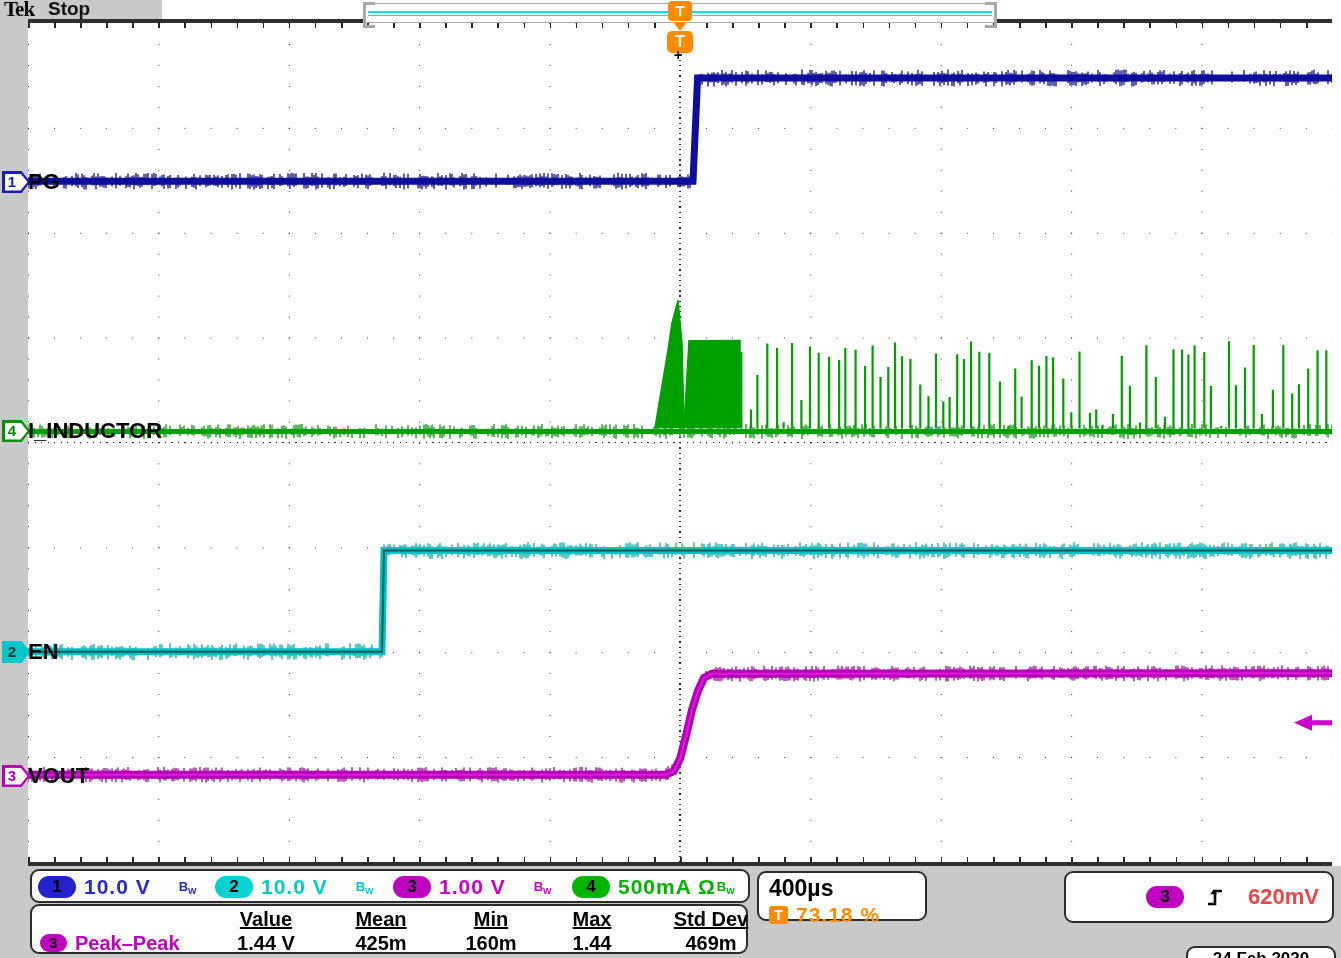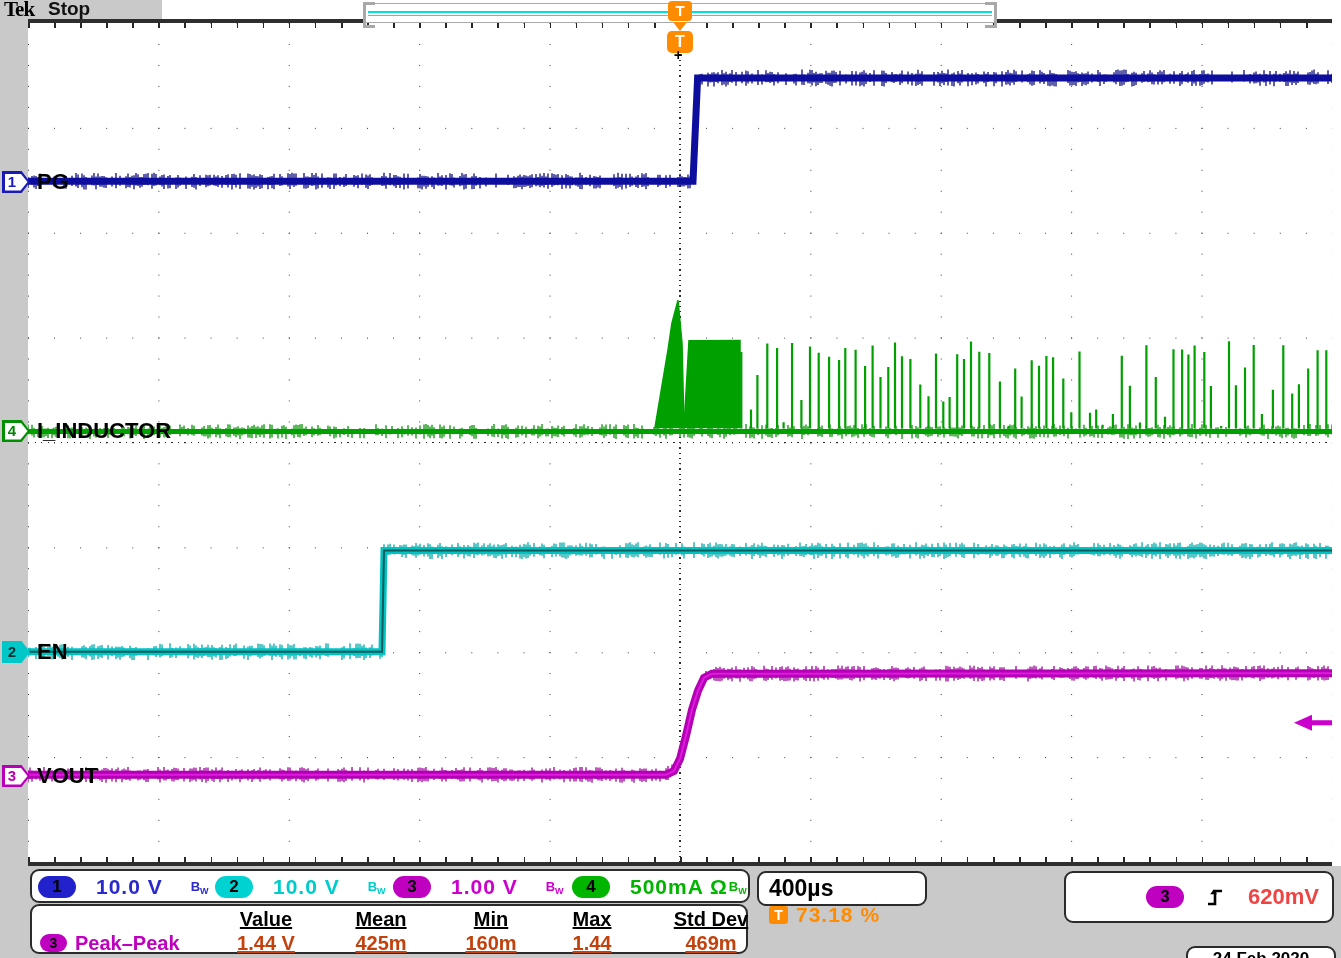--- a/index.html
+++ b/index.html
@@ -47,57 +47,57 @@
   .mk{position:absolute;left:2px;width:28px;height:22px;z-index:5;}
   .mk .outer{position:absolute;inset:0;clip-path:polygon(0 0,70% 0,100% 50%,70% 100%,0 100%);}
   .mk .inner{position:absolute;inset:2.5px;clip-path:polygon(0 0,70% 0,100% 50%,70% 100%,0 100%);background:#fff;}
   .mk .num{position:absolute;left:0;top:0;width:20px;height:22px;text-align:center;
            font:700 15px "Liberation Sans",sans-serif;line-height:22px;}
   #mk1{top:171px}#mk4{top:420px}#mk2{top:641px}#mk3{top:765px}
   #mk1 .outer{background:#1a1ab8}#mk1 .num{color:#1a1ab8}
   #mk4 .outer{background:#009000}#mk4 .num{color:#008800}
   #mk2 .outer{background:#00c8c8}#mk2 .inner{background:#00c8c8}#mk2 .num{color:#003333}
   #mk3 .outer{background:#b800b8}#mk3 .num{color:#b800b8}
-  .chlabel{position:absolute;left:37px;z-index:5;color:#000;font:700 22px "Liberation Sans",sans-serif;letter-spacing:0;}
+  .chlabel{position:absolute;left:28px;z-index:5;color:#000;font:700 22px "Liberation Sans",sans-serif;letter-spacing:0;}
   #lbl-pg{top:169px}#lbl-ind{top:418px}#lbl-en{top:639px}#lbl-vout{top:763px}
   
   .box{position:absolute;background:#fff;border:2px solid #2b2b2b;border-radius:9px;box-sizing:border-box;}
   #ch-box{left:30px;top:869px;width:720px;height:34px;}
   .chgrp{position:absolute;top:4px;display:flex;align-items:center;}
   #g1{left:6px}#g2{left:183px}#g3{left:361px}#g4{left:540px}
   .badge{width:38px;height:22px;border-radius:11px;text-align:center;color:#000;
          font:700 17px "Liberation Sans",sans-serif;line-height:22px;flex:none;}
   .b1{background:#2222cc;color:#000;}
   .b2{background:#00d2d2;}
   .b3{background:#c000c0;}
   .b4{background:#00b400;}
-  .scale{font:700 21px "Liberation Sans",sans-serif;letter-spacing:1px;margin-left:20px;}
+  .scale{font:700 21px "Liberation Sans",sans-serif;letter-spacing:1px;margin-left:8px;}
   .c1{color:#2a2acc}.c2{color:#00cccc}.c3{color:#cc00cc}.c4{color:#00b400}
   .bw{font:700 13px "Liberation Sans",sans-serif;margin-left:28px;}
   .bw .w{font-size:9px;vertical-align:-3px;}
   .imp{font:700 21px "Liberation Sans",sans-serif;margin-left:6px;}
   #g4 .bw{margin-left:2px;vertical-align:4px;}
-  #tb-box{left:757px;top:871px;width:170px;height:35px;padding:2px 10px;}
+  #tb-box{left:757px;top:871px;width:170px;height:50px;padding:2px 10px;}
   #tb-time{font:700 23px "Liberation Sans",sans-serif;color:#000;}
   #tb-trig{display:flex;align-items:center;margin-top:1px;}
   #tb-tbadge{width:19px;height:18px;background:#ff8c00;border-radius:3px;color:#fff;
              font:700 14px "Liberation Sans",sans-serif;text-align:center;line-height:18px;}
   #tb-pct{font:700 21px "Liberation Sans",sans-serif;color:#ff8c00;margin-left:8px;letter-spacing:1px;}
   #sr-box{left:934px;top:871px;width:162px;height:50px;padding:2px 8px;}
   #sr-rate,#sr-len{font:700 22px "Liberation Sans",sans-serif;color:#000;line-height:23px;}
   #trig-box{left:1064px;top:871px;width:270px;height:52px;display:flex;align-items:center;}
   #trig-box .badge{margin-left:80px;}
   #edge-icon{margin-left:22px;}
   #trig-level{font:700 22px "Liberation Sans",sans-serif;color:#ef4444;margin-left:auto;margin-right:13px;}
   
   #meas-box{left:30px;top:904px;width:718px;height:50px;padding:1px 0;}
   .meas-grid{display:grid;grid-template-columns:178px 112px 118px 102px 100px 138px;}
   .meas-grid span{text-align:center;font:700 20px "Liberation Sans",sans-serif;line-height:24px;}
   .mh{color:#000;text-decoration:underline;}
-  .mv{color:#c2410c;text-decoration:underline;}
+  .mv{color:#000000;}
   #meas-src{display:flex;align-items:center;padding-left:8px;}
   #meas-badge{width:27px;height:18px;border-radius:9px;background:#c000c0;color:#000;flex:none;
               font:700 14px "Liberation Sans",sans-serif;text-align:center;line-height:18px;}
   #meas-name{font:700 20px "Liberation Sans",sans-serif;color:#c000c0;margin-left:8px;}
   
   #date-box{left:1186px;top:946px;width:150px;height:38px;text-align:center;}
   #date-box span{font:700 17px "Liberation Sans",sans-serif;color:#000;line-height:22px;}
 </style>
 </head>
 <body>

